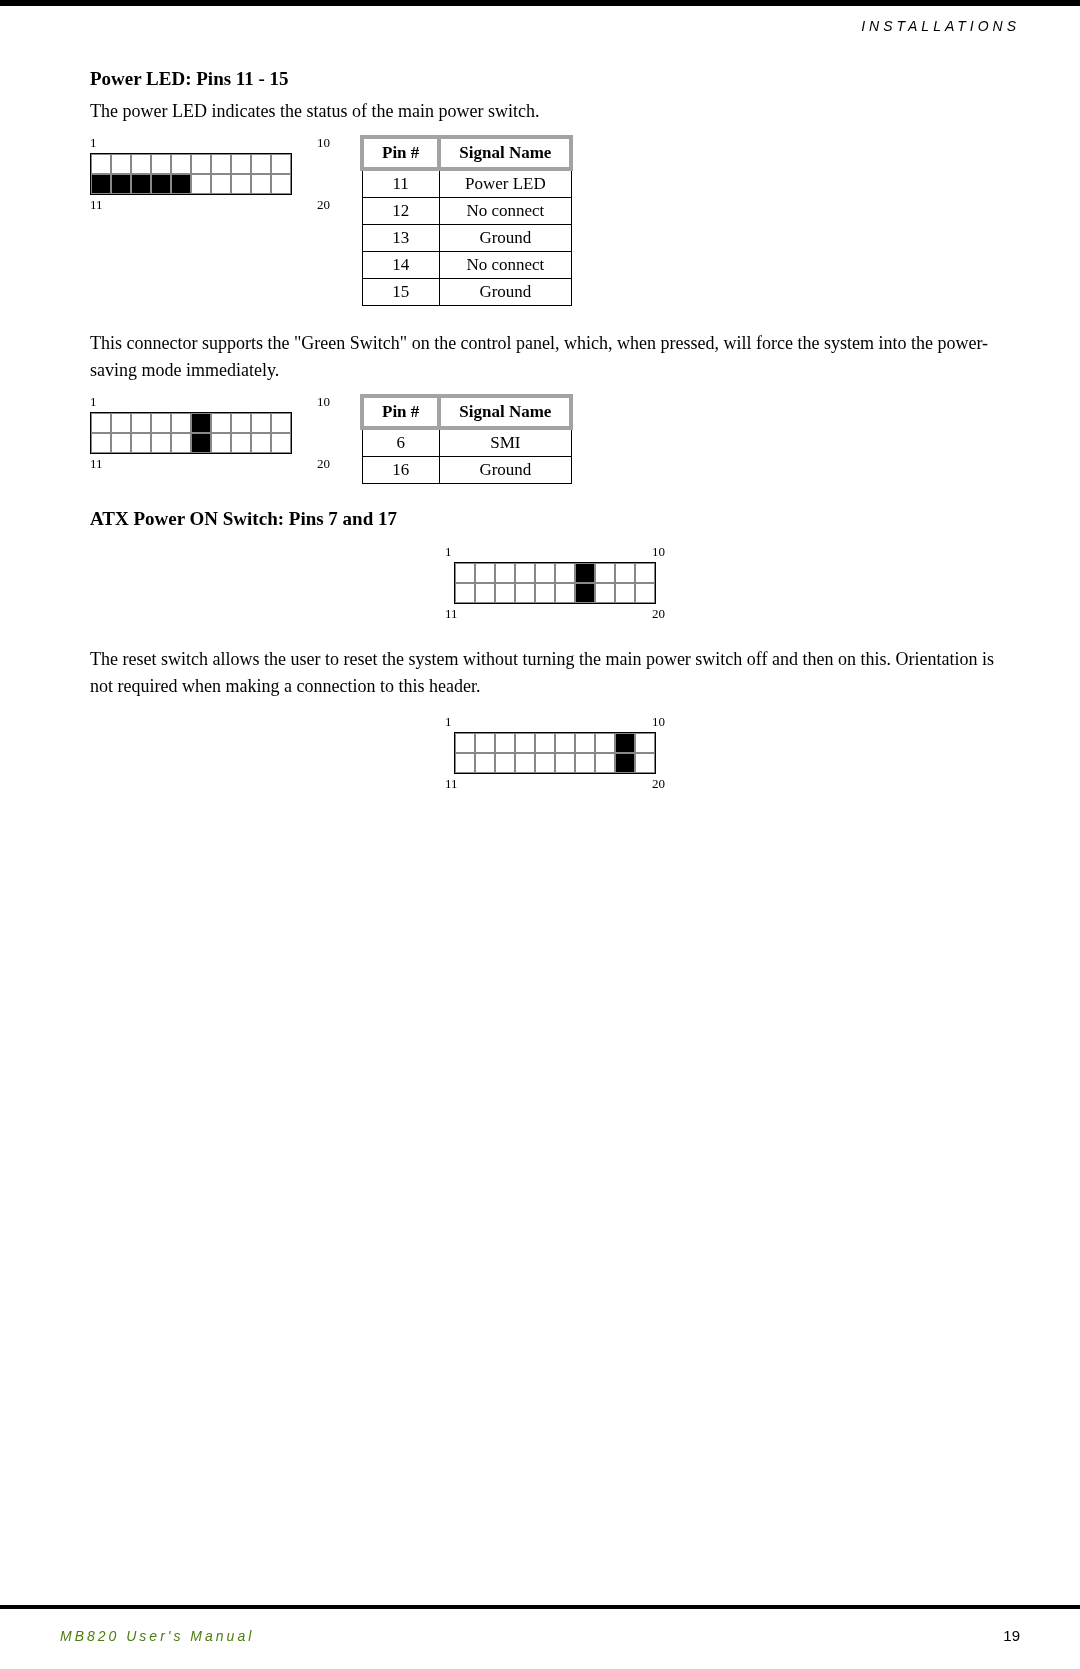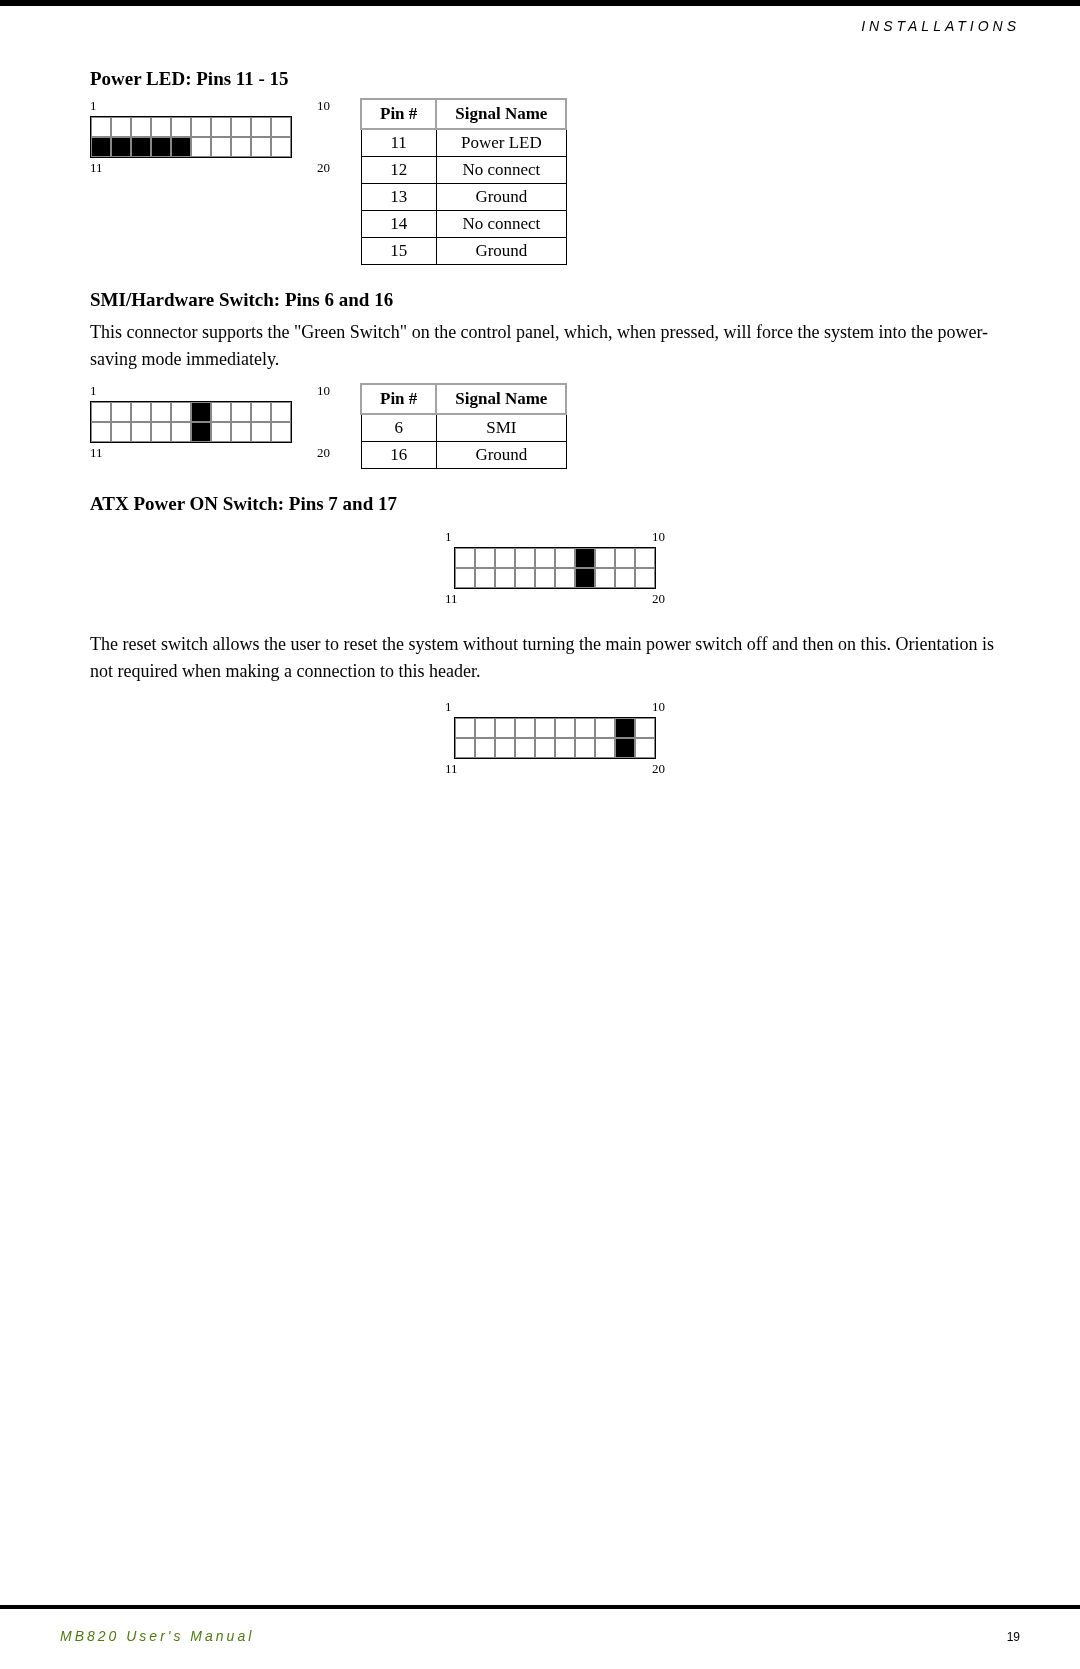--- a/index.html
+++ b/index.html
@@ -51,21 +51,21 @@
       font-size: 14px;
       letter-spacing: 3px;
       font-style: italic;
       color: #4d7c0f;
     }
     .footer-right {
       position: absolute;
       bottom: 25px;
       right: 60px;
       font-family: Arial, sans-serif;
-      font-size: 12px;
+      font-size: 15px;
       color: #000;
     }
 
     
     .content {
       position: absolute;
       top: 60px;
       left: 90px;
       right: 60px;
       bottom: 80px;
@@ -142,21 +142,21 @@
       margin-top: 2px;
     }
 
     
     .pin-table {
       border-collapse: collapse;
       font-size: 17px;
     }
 
     .pin-table th {
-      border: 2px solid #a3a3a3;
+      border: 4px solid #a3a3a3;
       padding: 4px 18px;
       background: #fff;
       font-weight: bold;
       text-align: right;
     }
 
     .pin-table td {
       border: 1px solid #000;
       padding: 3px 18px;
       text-align: center;
@@ -185,20 +185,21 @@
 <div class="header-title">INSTALLATIONS</div>
 
 <div class="footer-bar"></div>
 <div class="footer-left">MB820 User's Manual</div>
 <div class="footer-right">19</div>
 
 <div class="content">
 
   <div class="section-block">
     <div class="section-heading">Power LED: Pins 11 - 15</div>
+    <div class="section-body">The power LED indicates the status of the main power switch.</div>
     <div class="two-col">
 
       <div class="diagram-area">
         <div class="diagram-labels">
           <span>1</span>
           <span>10</span>
         </div>
         <div class="connector-grid" id="grid-0">
             <div class="connector-row">
               <div class="pin-cell"></div>
@@ -258,21 +259,20 @@
             <tr>
               <td>15</td>
               <td>Ground</td>
             </tr>
           </tbody>
       </table>
     </div>
   </div>
 
   <div class="section-block">
-    <div class="section-heading">SMI/Hardware Switch: Pins 6 and 16</div>
     <div class="section-body">This connector supports the "Green Switch" on the control panel, which, when pressed, will force the system into the power-saving mode immediately.</div>
     <div class="two-col">
 
       <div class="diagram-area">
         <div class="diagram-labels">
           <span>1</span>
           <span>10</span>
         </div>
         <div class="connector-grid" id="grid-1">
             <div class="connector-row">

